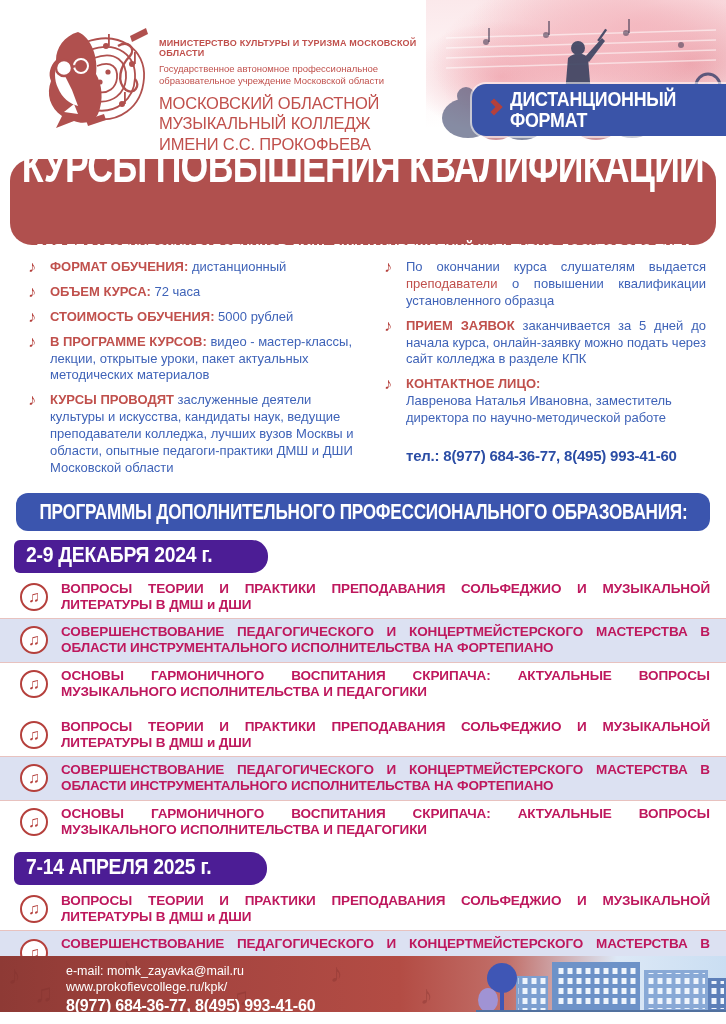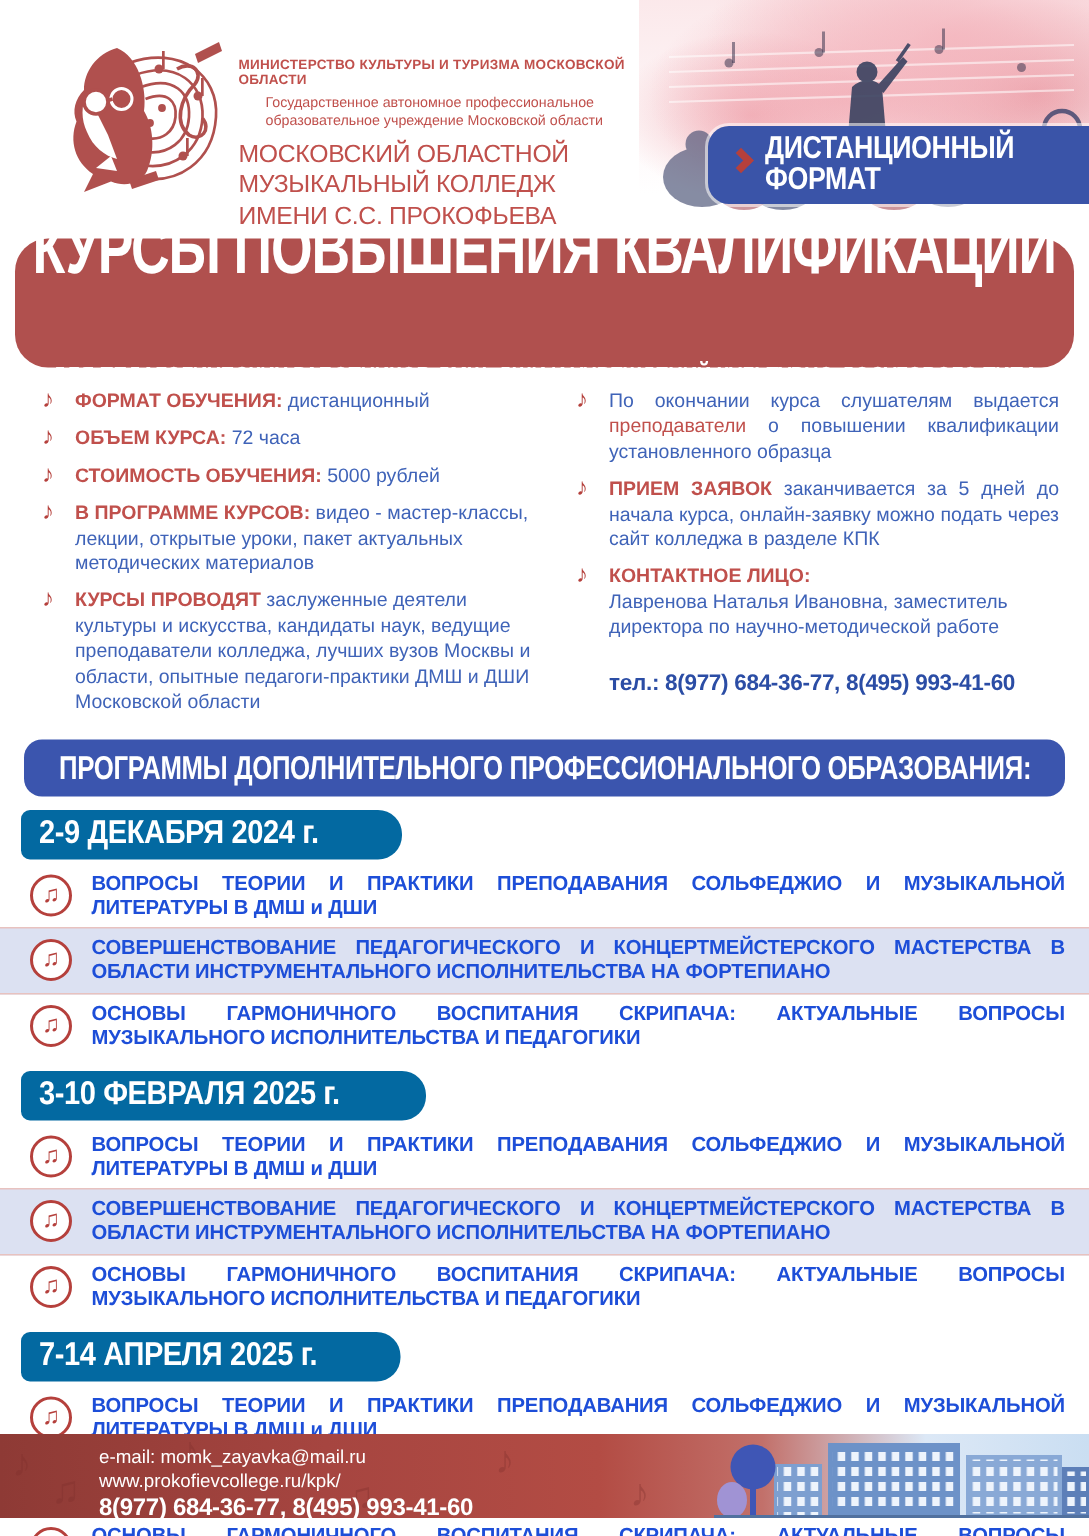--- a/index.html
+++ b/index.html
@@ -13,21 +13,21 @@
       radial-gradient(220px 120px at 70% 18%, rgba(244,182,190,.85), rgba(244,182,190,0) 75%),
       radial-gradient(200px 110px at 50% 45%, rgba(238,148,160,.65), rgba(238,148,160,0) 72%),
       radial-gradient(150px 90px at 88% 45%, rgba(216,92,106,.55), rgba(216,92,106,0) 70%),
       radial-gradient(130px 80px at 25% 55%, rgba(233,130,142,.5), rgba(233,130,142,0) 70%),
       linear-gradient(180deg, rgba(248,214,218,.55), rgba(255,255,255,0) 92%);
   }
   .watercolor svg { position:absolute; inset:0; }
   .logo { position:absolute; left:34px; top:24px; width:122px; height:112px; }
   .header-text { position:absolute; left:159px; top:38px; width:300px; color:#c0504c; }
   .ministry { font-size:9px; font-weight:bold; letter-spacing:.2px; }
-  .org { font-size:9.5px; line-height:1.28; margin-top:5px; width:245px;margin-left:18px; }
+  .org { font-size:9.5px; line-height:1.28; margin-top:5px; width:245px; }
   .college { margin-top:6px; font-size:16.5px; font-weight:normal; line-height:1.22; letter-spacing:-.2px; width:234px; }
   .format-badge { position:absolute; top:84px; right:0; width:254px; height:52px; background:#3a54a8;
     border-radius:14px 0 0 14px; display:flex; align-items:center; gap:10px; padding-left:16px; z-index:3;
     box-shadow:0 0 0 2px rgba(255,255,255,.55); }
   .chev { width:12px; height:12px; border-top:5px solid #b5403c; border-right:5px solid #b5403c;
     transform:rotate(45deg); flex:0 0 12px; margin-top:-6px; }
   .fb-text { color:#fff; font-weight:bold; font-size:21px; line-height:.98; letter-spacing:-.3px; }
   .fb-text span { display:block; transform:scaleX(.85); transform-origin:left center; }
 
   
@@ -52,30 +52,30 @@
   .contact-phone { color:#2b4da5; font-weight:bold; font-size:15px; margin-top:19px; letter-spacing:-.2px; }
 
   
   .programs { margin:2px 16px 0; height:38px; background:#3b55ae; border-radius:12px;
     display:flex; align-items:center; justify-content:center; color:#fff; }
   .programs span { font-size:22px; font-weight:bold; white-space:nowrap; display:inline-block;
     transform:scaleX(.78); transform-origin:center; letter-spacing:-.3px; }
 
   
   .section { margin-top:9px; }
-  .date-badge { margin-left:14px; display:inline-block; background:#0369a1; color:#fff;
+  .date-badge { margin-left:14px; display:inline-block; background:#4c1d95; color:#fff;
     border-radius:6px 16px 16px 6px; padding:2px 30px 5px 12px; }
   .date-badge span { font-size:22px; font-weight:bold; white-space:nowrap; display:inline-block;
     transform:scaleX(.88); transform-origin:left center; letter-spacing:-.3px; }
   .rows { margin-top:3px; }
   .course-row { display:flex; align-items:center; gap:13px; padding:5px 16px 5px 20px; min-height:40px; }
   .course-row.stripe { background:#dce1f2; border-top:1px solid #e8c2bf; border-bottom:1px solid #e8c2bf; }
   .course-icon { flex:0 0 28px; height:28px; width:28px; border:2px solid #b5403c; border-radius:50%;
     color:#b5403c; display:flex; align-items:center; justify-content:center; font-size:16px; background:#fff; }
-  .course-title { color:#1d4ed8; font-weight:bold; font-size:13.5px; line-height:1.2; letter-spacing:-.1px;
+  .course-title { color:#be185d; font-weight:bold; font-size:13.5px; line-height:1.2; letter-spacing:-.1px;
     text-align:justify; flex:1; }
 
   
   .footer { position:absolute; left:0; right:0; bottom:12px; height:56px; overflow:hidden;
     background:linear-gradient(90deg,#8e3a35 0%,#a64540 30%,#b34c44 55%,#c2706a 70%,#dce8f6 85%,#cadef2 100%); }
   .footer-notes { position:absolute; inset:0; color:#7e2f2c; opacity:.35; font-size:26px; z-index:1; }
   .footer-notes i { position:absolute; font-style:normal; }
   .footer-text { position:relative; z-index:2; margin-left:66px; color:#fff; padding-top:7px; }
   .f-email, .f-site { font-size:12.5px; font-weight:normal; line-height:1.3; }
   .f-phone { font-size:16px; font-weight:bold; margin-top:1px; letter-spacing:-.2px; }
@@ -264,21 +264,20 @@
         <div class="course-title">СОВЕРШЕНСТВОВАНИЕ ПЕДАГОГИЧЕСКОГО И КОНЦЕРТМЕЙСТЕРСКОГО МАСТЕРСТВА В ОБЛАСТИ ИНСТРУМЕНТАЛЬНОГО ИСПОЛНИТЕЛЬСТВА НА ФОРТЕПИАНО</div>
       </div>
       <div class="course-row">
         <span class="course-icon">♫</span>
         <div class="course-title">ОСНОВЫ ГАРМОНИЧНОГО ВОСПИТАНИЯ СКРИПАЧА: АКТУАЛЬНЫЕ ВОПРОСЫ МУЗЫКАЛЬНОГО ИСПОЛНИТЕЛЬСТВА И ПЕДАГОГИКИ</div>
       </div>
     </div>
   </div>
 
   <div class="section">
-    <div class="date-badge"><span>3-10 ФЕВРАЛЯ 2025 г.</span></div>
     <div class="rows">
       <div class="course-row">
         <span class="course-icon">♫</span>
         <div class="course-title">ВОПРОСЫ ТЕОРИИ И ПРАКТИКИ ПРЕПОДАВАНИЯ СОЛЬФЕДЖИО И МУЗЫКАЛЬНОЙ ЛИТЕРАТУРЫ В ДМШ и ДШИ</div>
       </div>
       <div class="course-row stripe">
         <span class="course-icon">♫</span>
         <div class="course-title">СОВЕРШЕНСТВОВАНИЕ ПЕДАГОГИЧЕСКОГО И КОНЦЕРТМЕЙСТЕРСКОГО МАСТЕРСТВА В ОБЛАСТИ ИНСТРУМЕНТАЛЬНОГО ИСПОЛНИТЕЛЬСТВА НА ФОРТЕПИАНО</div>
       </div>
       <div class="course-row">

